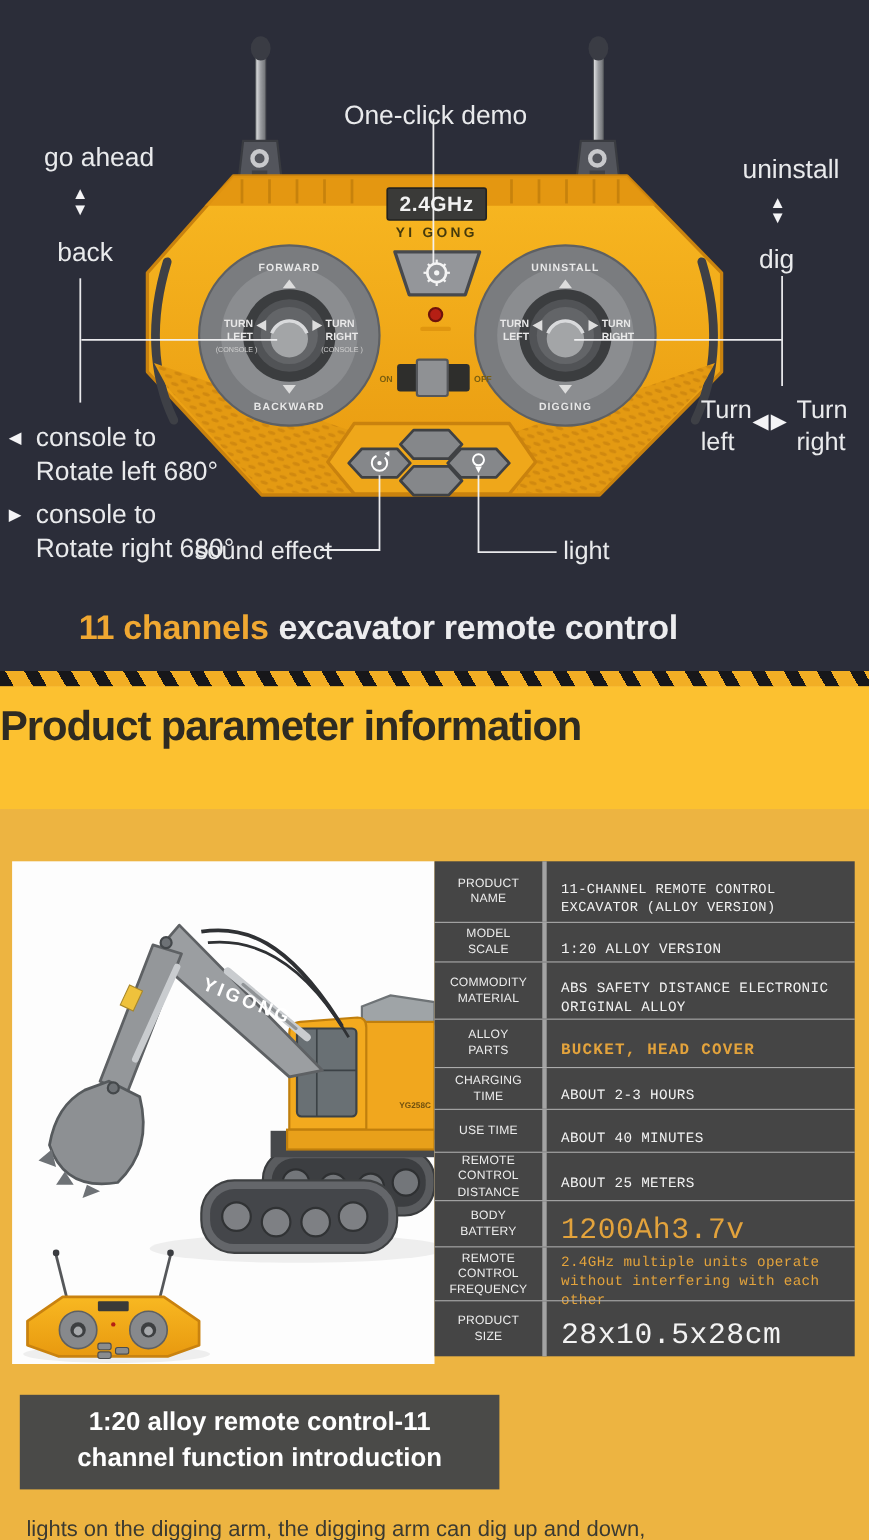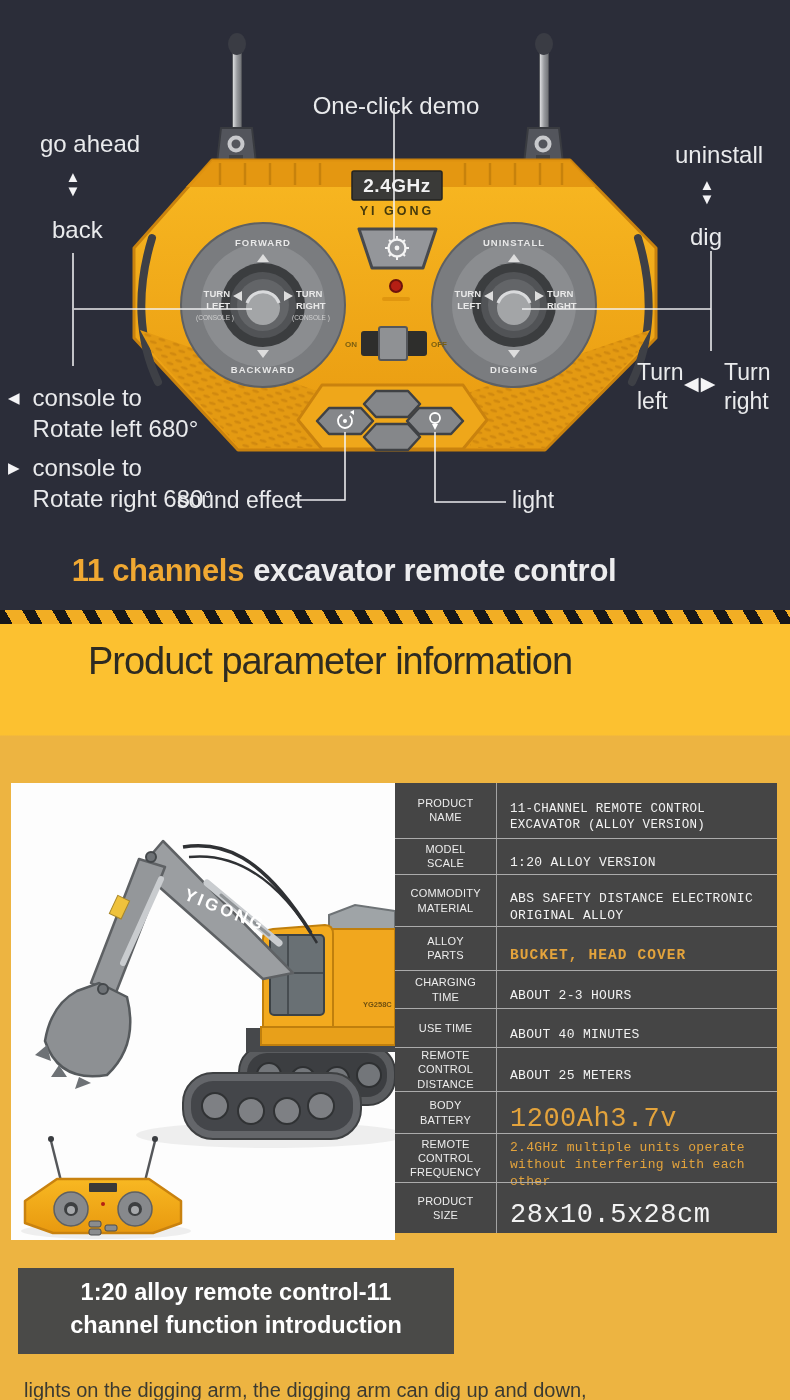--- a/index.html
+++ b/index.html
@@ -21,34 +21,34 @@
   .hero-title{position:absolute;top:553px;width:688px;text-align:center;font-size:31px;font-weight:600;letter-spacing:-.3px;color:#ECECEE;}
   .hero-title .hl{color:#F0A832;margin-right:9px;}
 
   
   .stripe{position:absolute;top:610px;left:0;width:790px;height:14px;
     background:repeating-linear-gradient(60deg,#17171A 0 11px,#F2AE24 11px 26px);}
 
   
   .params{position:absolute;top:624px;left:0;width:790px;height:776px;
     background:linear-gradient(180deg,#FCC130 0,#FCC130 111px,#EDB441 112px,#EDB441 100%);}
-  .params-title{position:absolute;top:16px;left:0;width:660px;margin:0;text-align:center;
-    font-size:38px;font-weight:400;color:#2E2B22;letter-spacing:-1px;}
+  .params-title{position:absolute;top:16px;left:0;width:660px;margin:0;
+    font-size:38px;font-weight:700;color:#2E2B22;letter-spacing:-1px;}
   .photo{position:absolute;top:159px;left:11px;width:384px;height:457px;background:#FDFDFD;overflow:hidden;}
   .ptable{position:absolute;top:159px;left:395px;width:382px;height:450px;background:#454545;
     display:flex;flex-direction:column;box-sizing:border-box;}
   .prow{display:flex;align-items:stretch;min-height:0;}
   .prow + .prow{border-top:1px solid #ABABAB;}
   .prow:nth-child(1){flex:57 0 0;} .prow:nth-child(2){flex:37 0 0;}
   .prow:nth-child(3){flex:53 0 0;} .prow:nth-child(4){flex:45 0 0;}
   .prow:nth-child(5){flex:39 0 0;} .prow:nth-child(6){flex:39 0 0;}
   .prow:nth-child(7){flex:45 0 0;} .prow:nth-child(8){flex:43 0 0;}
   .prow:nth-child(9){flex:50 0 0;justify-content:space-between;} .prow:nth-child(10){flex:52 0 0;}
   .plabel{width:102px;flex:none;display:flex;align-items:center;justify-content:center;text-align:center;
-    font-size:11px;color:#EDEDED;line-height:1.3;letter-spacing:.2px;padding:2px 19px;border-right:1px solid #a3a3a3;box-sizing:border-box;}
+    font-size:11px;color:#EDEDED;line-height:1.3;letter-spacing:.2px;padding:2px 19px;border-right:4px solid #a3a3a3;box-sizing:border-box;}
   .pval{flex:1;display:flex;align-items:center;padding:17px 10px 3px 13px;
     font-size:13px;color:#F2F2F2;letter-spacing:.3px;line-height:1.3;font-family:Liberation Mono, monospace;}
   .pval.v-name{font-size:12.5px;max-width:275px;box-sizing:border-box;}
   .pval.accent{color:#E3A33C;}
   .pval.v-strong{font-weight:700;font-size:14.5px;letter-spacing:1.1px;}
   .pval.v-xl{font-size:27px;letter-spacing:.5px;}
 
   
   .intro-box{position:absolute;top:644px;left:18px;width:436px;height:86px;background:#4A4A48;
     color:#FFFFFF;text-align:center;font-weight:700;font-size:23.5px;line-height:1.4;padding-top:8px;box-sizing:border-box;}

